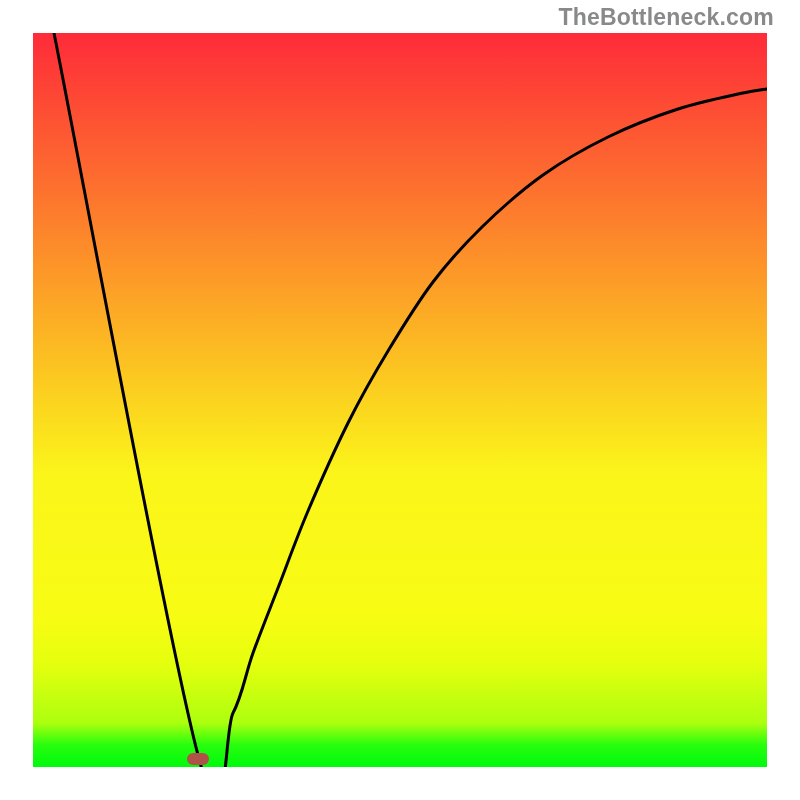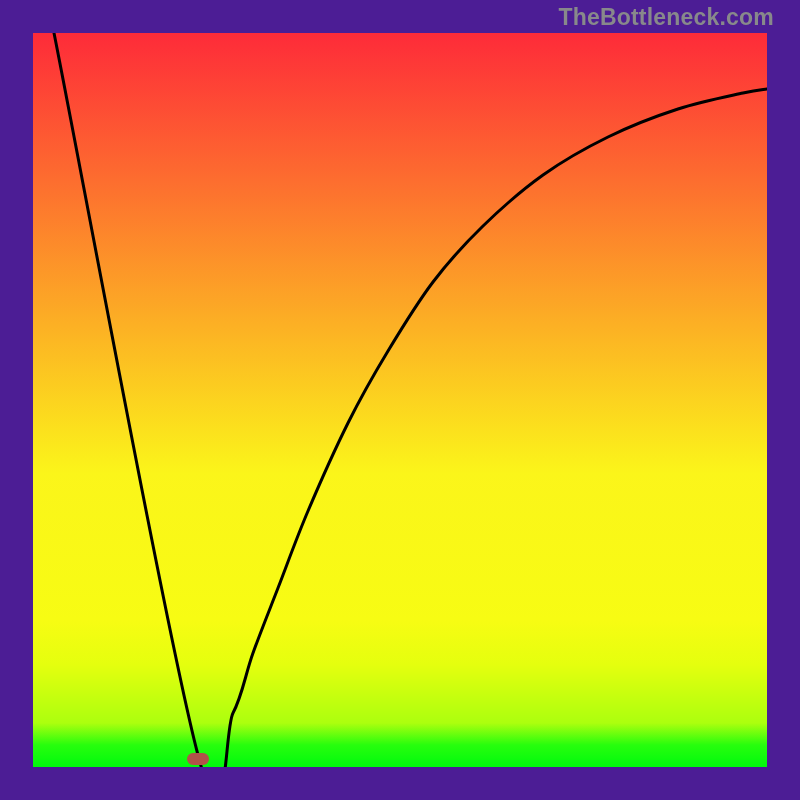--- a/index.html
+++ b/index.html
@@ -9,21 +9,21 @@
     height: 800px;
     background: #000000;
     overflow: hidden;
   }
   .frame {
     position: absolute;
     left: 0;
     top: 0;
     width: 800px;
     height: 800px;
-    background: #4c1d95;
+    background: #ffffff;
   }
   .plot-area {
     position: absolute;
     left: 33px;
     top: 33px;
     width: 734px;
     height: 734px;
     
     background: linear-gradient(
       to bottom,

